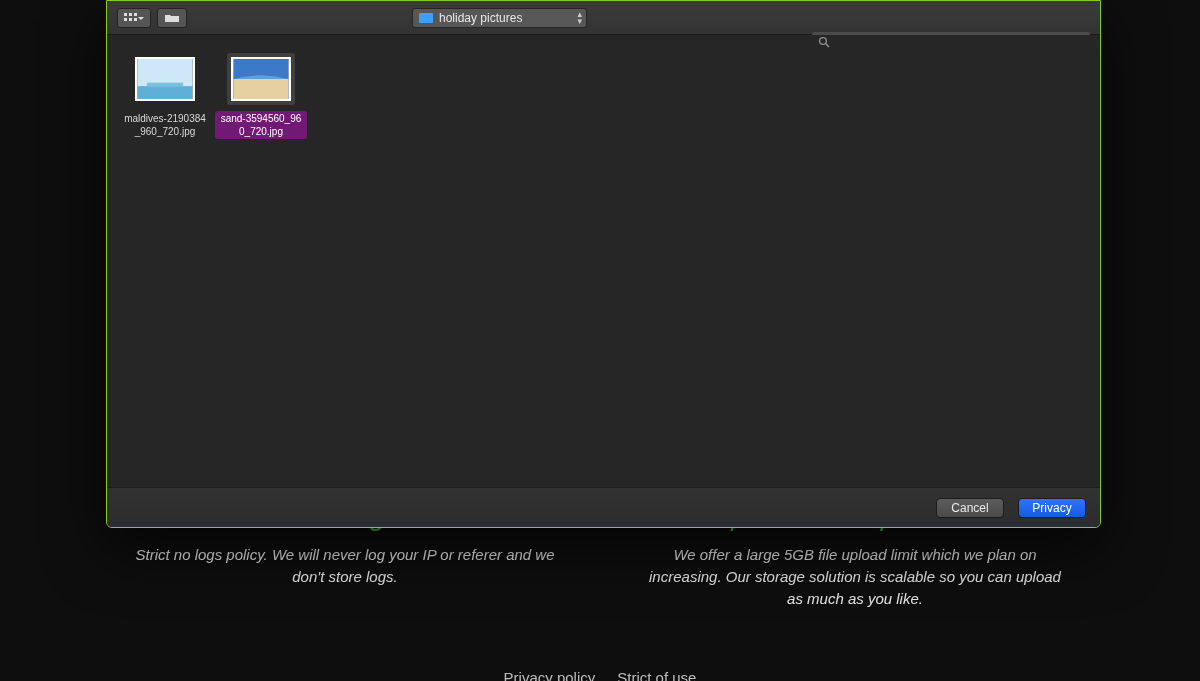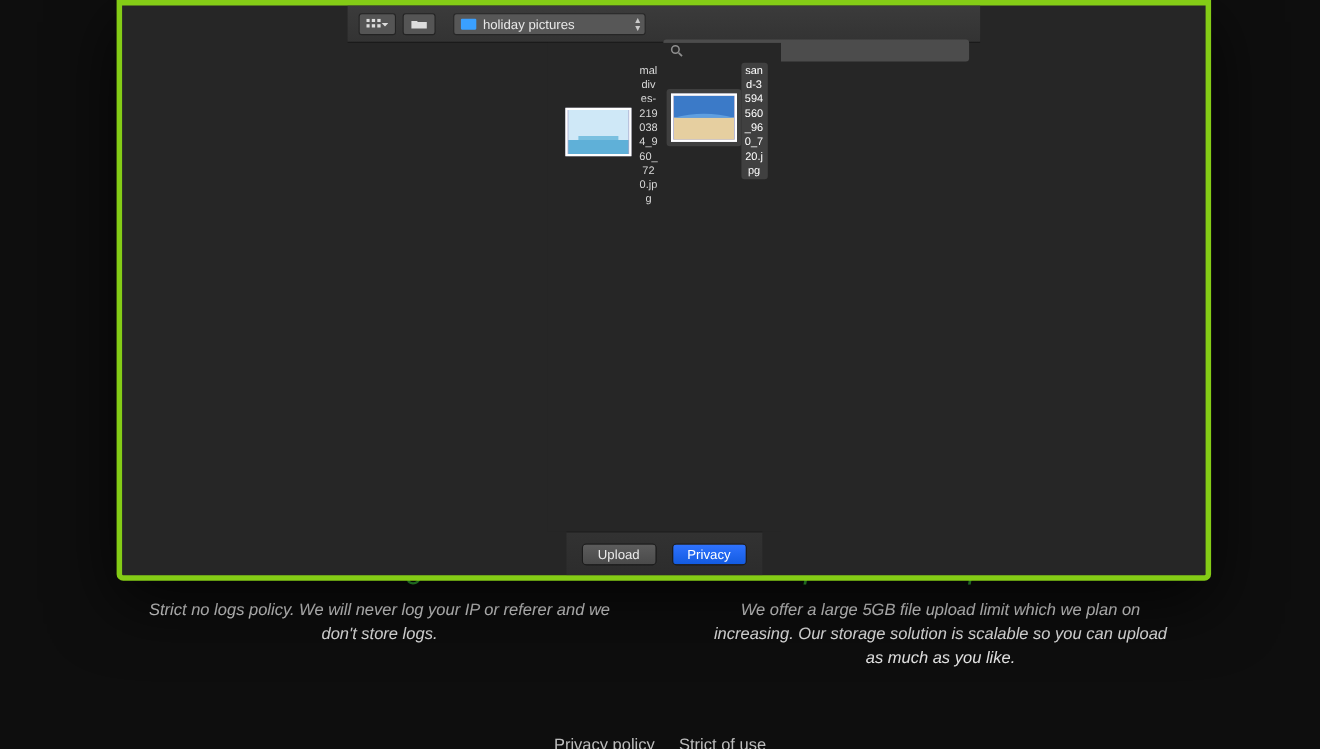--- a/index.html
+++ b/index.html
@@ -51,27 +51,26 @@
     }
     .footer-links span { cursor: pointer; }
 
     .dialog {
       position: absolute;
       left: 106px;
       top: 0px;
       width: 995px;
       height: 528px;
       background: #262626;
-      border: 5px solid #84cc16;
+      border: 1px solid #84cc16;
       border-radius: 0 0 6px 6px;
       box-shadow: 0 20px 60px rgba(0,0,0,.7);
       display: flex;
       flex-direction: column;
       overflow: hidden;
-      align-items: center;
     }
     .toolbar {
       height: 34px;
       background: linear-gradient(#3b3b3b, #333333);
       border-bottom: 1px solid #1a1a1a;
       display: flex;
       align-items: center;
       padding: 0 10px;
       gap: 8px;
     }
@@ -145,21 +144,21 @@
       flex: 1;
       background: #262626;
       padding: 16px 10px;
       display: flex;
       align-items: flex-start;
       gap: 0;
     }
     .file-item {
       width: 96px;
       display: flex;
-      flex-direction: row;
+      flex-direction: column;
       align-items: center;
       padding: 2px;
       cursor: pointer;
       border-radius: 3px;
     }
     .thumb-wrap {
       width: 60px;
       height: 44px;
       border: 2px solid #fff;
       background: #aac;
@@ -181,21 +180,21 @@
       font-size: 10px;
       text-align: center;
       color: #d8d8d8;
       line-height: 13px;
       word-break: break-all;
       padding: 1px 3px;
       border-radius: 3px;
       max-width: 92px;
     }
     .file-item.selected .file-caption {
-      background: #404040;
+      background: #701a75;
       color: #fff;
     }
 
     .button-bar {
       height: 40px;
       background: linear-gradient(#323232, #2c2c2c);
       border-top: 1px solid #1f1f1f;
       display: flex;
       align-items: center;
       justify-content: flex-end;
@@ -304,16 +303,16 @@
           </svg>
         </div>
       </div>
       <div class="file-caption">sand-3594560_960_720.jpg</div>
     </div>
 
 
   </div>
 
   <div class="button-bar">
-    <div class="dlg-btn">Upload</div>
+    <div class="dlg-btn">Cancel</div>
     <div class="dlg-btn primary">Privacy</div>
   </div>
 </div>
 
 </body></html>

